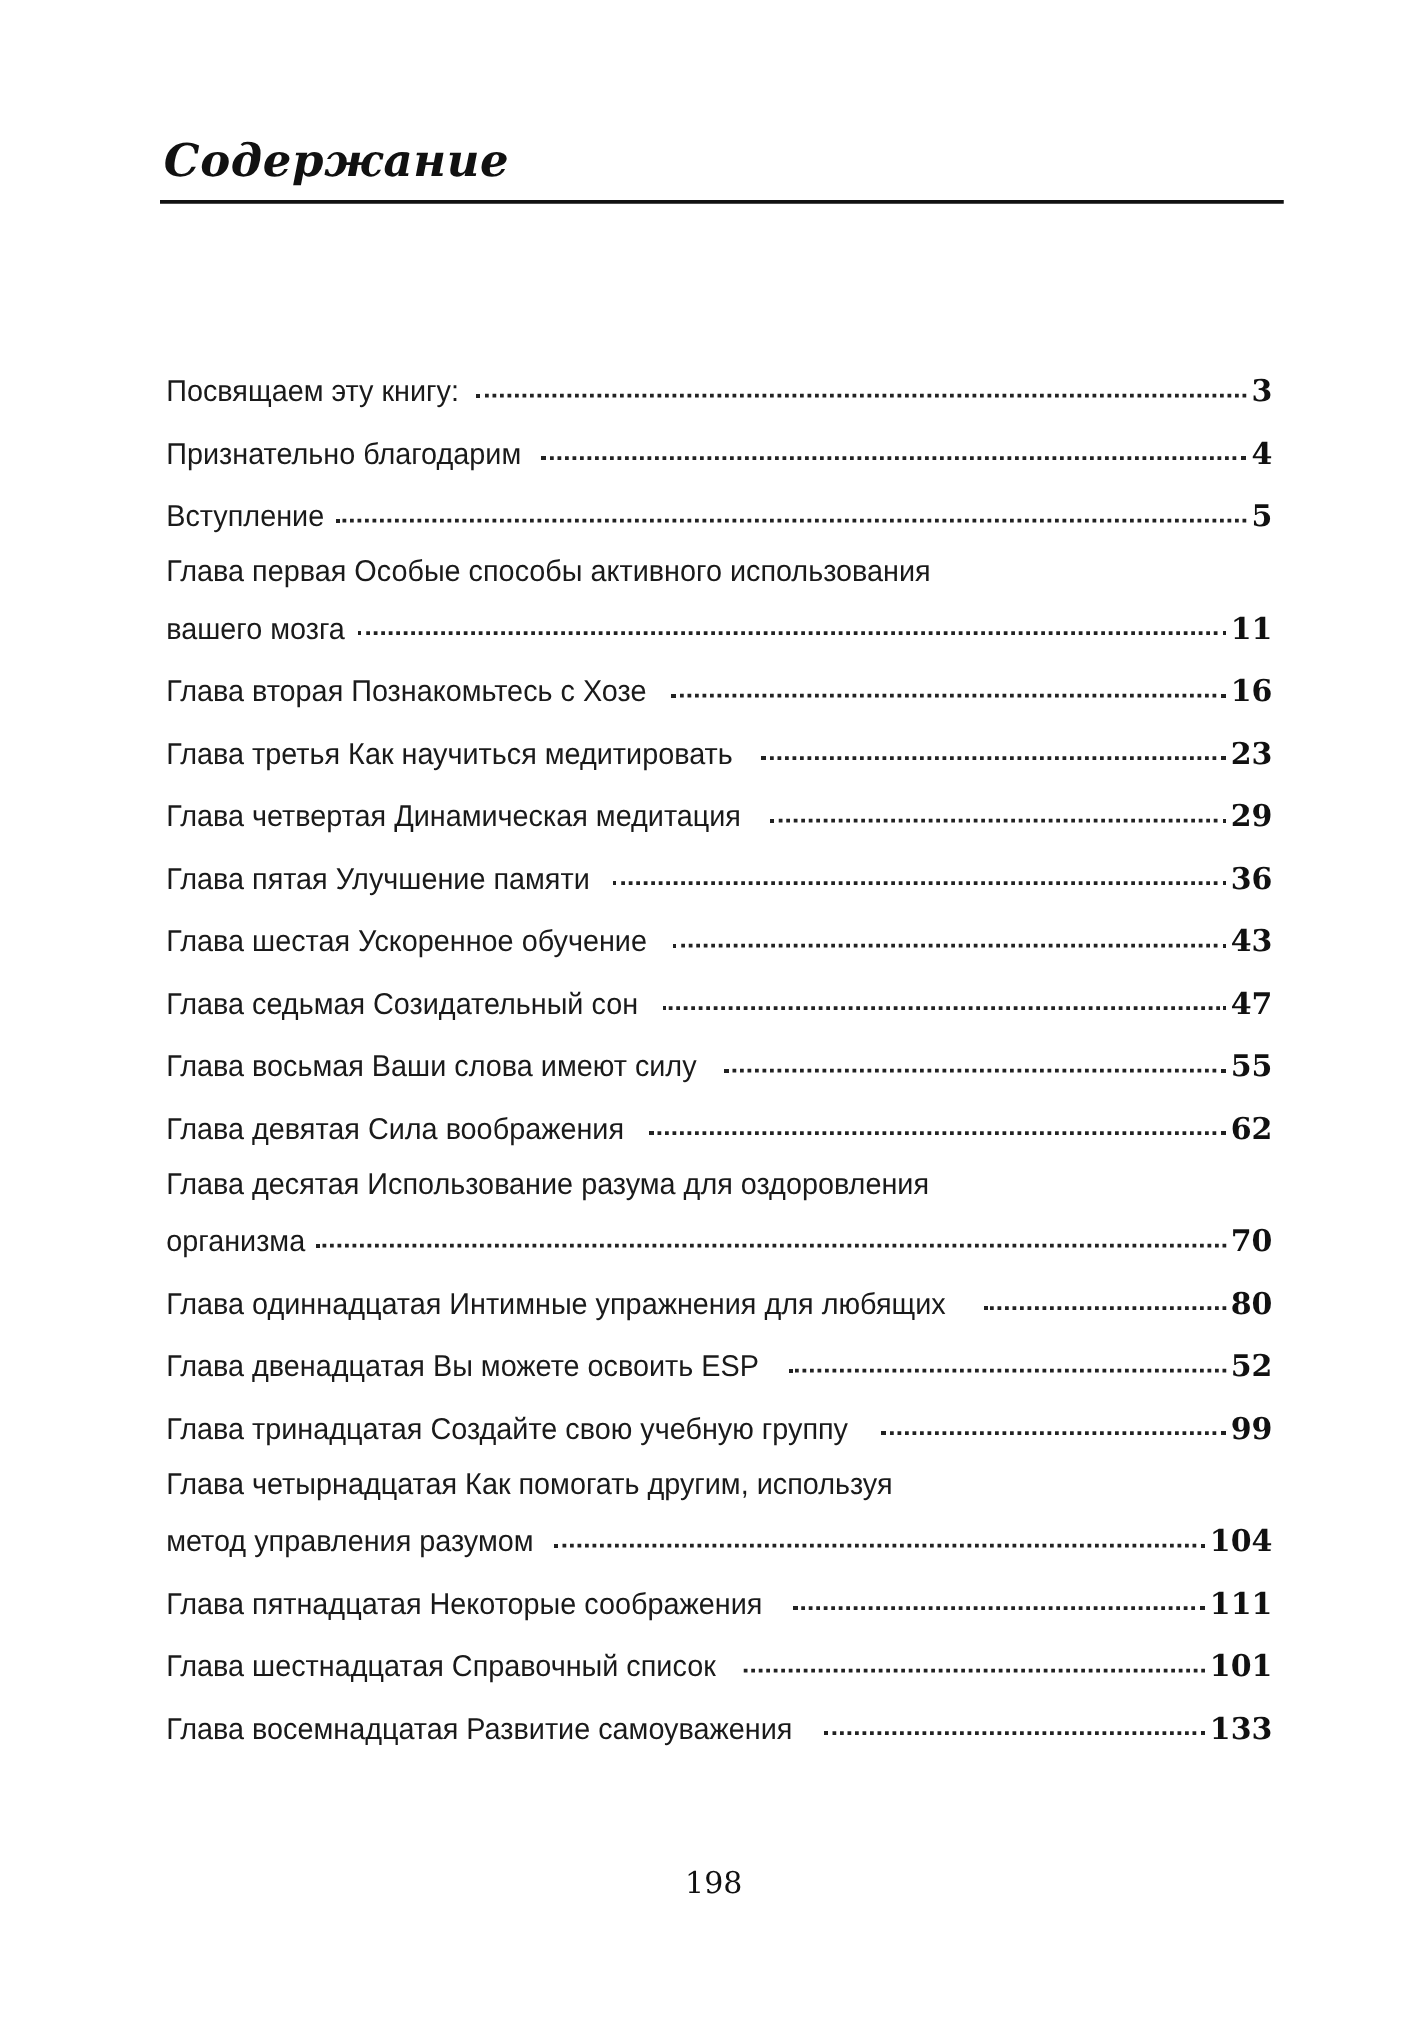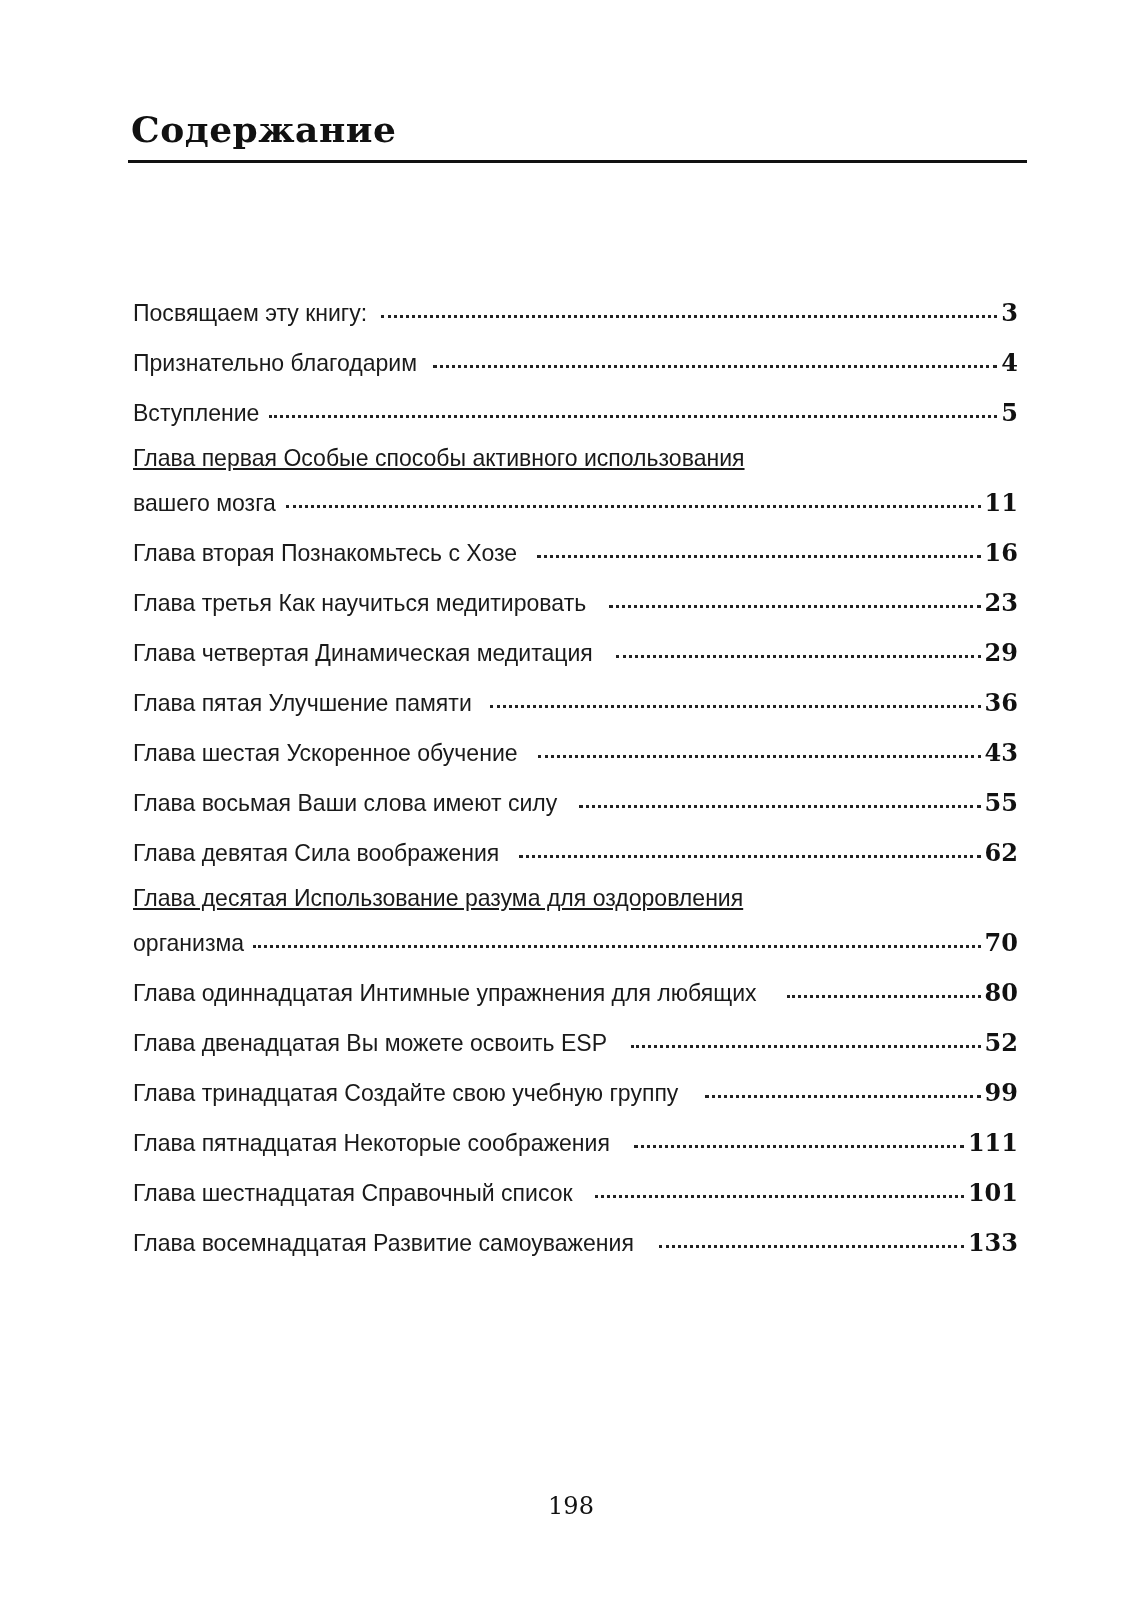--- a/index.html
+++ b/index.html
@@ -1,32 +1,32 @@
 <!DOCTYPE html>
 <html><head>
   <meta charset="utf-8">
   <style>
     html, body { margin: 0; padding: 0; background: #ffffff; }
     body { width: 1142px; height: 1615px; position: relative; overflow: hidden; color: #111; }
     .page { position: absolute; left: 0; top: 0; width: 1142px; height: 1615px; }
     .heading {
       position: absolute; left: 131px; top: 108px;
-      font-family: "DejaVu Serif", serif; font-weight: bold;
+      font-family: "DejaVu Serif", serif; font-style: italic; font-weight: bold;
       font-size: 36px; letter-spacing: 0.5px; color: #111; margin: 0;
     }
     .rule {
       position: absolute; left: 128px; top: 160px; width: 899px; height: 3px; background: #111;
     }
     .toc { position: absolute; left: 133px; top: 288px; width: 885px; }
     .entry {
       font-family: "Liberation Sans", sans-serif; font-size: 24px; color: #1a1a1a;
       margin: 0;
     }
     .entry .line { display: flex; align-items: baseline; height: 50px; line-height: 50px; text-align: center; }
-    .entry .line.first { height: 40px; line-height: 40px; text-decoration: underline; }
+    .entry .line.first { height: 40px; line-height: 40px; }
     .entry.multi .line.last { height: 50px; }
     .title-text { white-space: nowrap; transform: scaleX(0.96); transform-origin: left; }
     .leader {
       flex: 1; margin: 0 4px 0 4px; height: 1px;
       border-bottom: 3px dotted #222; transform: translateY(-3px);
     }
     .pnum {
       font-family: "DejaVu Serif", serif; font-weight: bold; font-size: 24px; color: #111;
       white-space: nowrap;
     }
@@ -104,20 +104,27 @@
       </div>
       <div class="entry">
         <div class="line last">
           <span class="title-text">Глава шестая Ускоренное обучение</span>
           <span class="leader"></span>
           <span class="pnum">43</span>
         </div>
       </div>
       <div class="entry">
         <div class="line last">
+          <span class="title-text">Глава седьмая Созидательный сон</span>
+          <span class="leader"></span>
+          <span class="pnum">47</span>
+        </div>
+      </div>
+      <div class="entry">
+        <div class="line last">
           <span class="title-text">Глава восьмая Ваши слова имеют силу</span>
           <span class="leader"></span>
           <span class="pnum">55</span>
         </div>
       </div>
       <div class="entry">
         <div class="line last">
           <span class="title-text">Глава девятая Сила воображения</span>
           <span class="leader"></span>
           <span class="pnum">62</span>
@@ -147,20 +154,30 @@
           <span class="pnum">52</span>
         </div>
       </div>
       <div class="entry">
         <div class="line last">
           <span class="title-text">Глава тринадцатая Создайте свою учебную группу</span>
           <span class="leader"></span>
           <span class="pnum">99</span>
         </div>
       </div>
+      <div class="entry multi">
+        <div class="line first">
+          <span class="title-text">Глава четырнадцатая Как помогать другим, используя</span>
+        </div>
+        <div class="line last">
+          <span class="title-text">метод управления разумом</span>
+          <span class="leader"></span>
+          <span class="pnum">104</span>
+        </div>
+      </div>
       <div class="entry">
         <div class="line last">
           <span class="title-text">Глава пятнадцатая Некоторые соображения</span>
           <span class="leader"></span>
           <span class="pnum">111</span>
         </div>
       </div>
       <div class="entry">
         <div class="line last">
           <span class="title-text">Глава шестнадцатая Справочный список</span>

